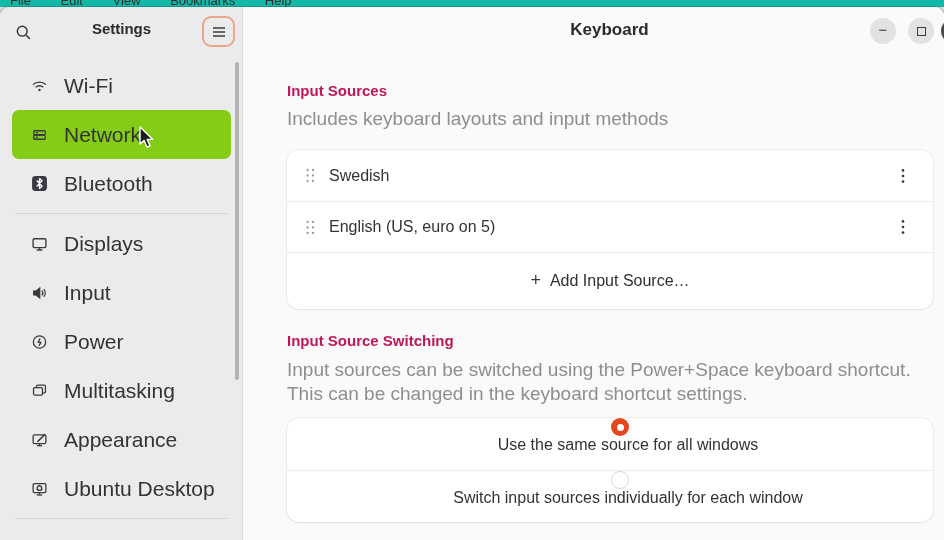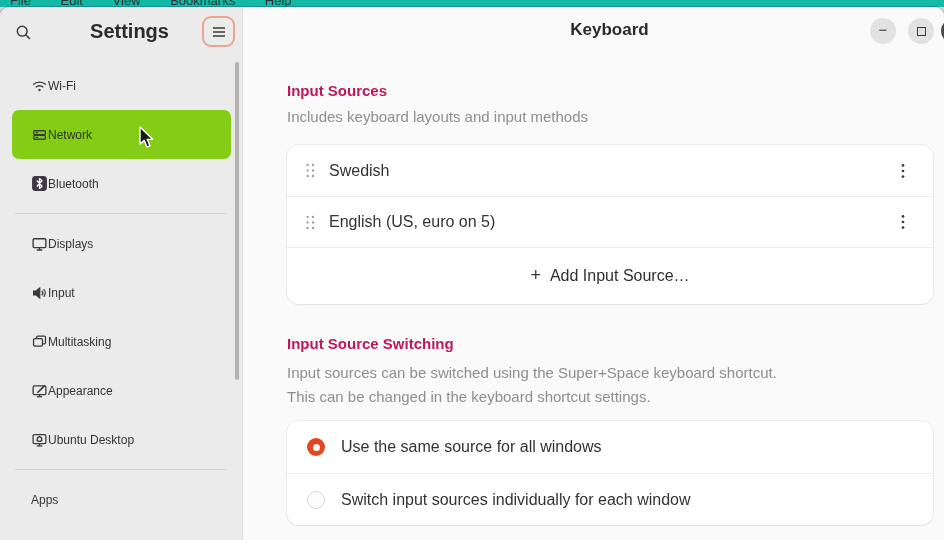--- a/index.html
+++ b/index.html
@@ -16,74 +16,74 @@
   .window { position:absolute; top:7px; left:0; width:944px; height:533px;
     display:flex; border-radius:9px 9px 0 0; overflow:hidden;
     box-shadow:0 0 0 1px rgba(0,0,0,.18); }
 
   
   .sidebar { position:relative; width:243px; height:100%; background:#ebebeb;
     border-right:1px solid #dcdcdc; flex:none; }
   .sb-header { position:relative; height:48px; }
   .sb-search { position:absolute; left:11px; top:13px; width:24px; height:24px;
     display:flex; align-items:center; justify-content:center; border-radius:6px; }
-  .sb-title { position:absolute; left:8px; top:13px; width:243px; text-align:center;
-    font-size:20px; font-weight:bold; color:#2b2b2b; }
+  .sb-title { position:absolute; left:0; top:13px; width:243px; text-align:center;
+    font-size:15px; font-weight:bold; color:#2b2b2b; }
   .sb-menu-btn { position:absolute; right:7px; top:9px; width:33px; height:31px;
     border:2px solid #eba58c; border-radius:9px; background:#ebebeb;
     display:flex; align-items:center; justify-content:center; }
 
   .sb-list { padding-top:6px; }
   .sb-item { position:relative; height:49px; display:flex; align-items:center;
     padding-left:19px; margin:0 11px 0 12px; border-radius:7px; }
   .sb-item.selected { background:#84cc16; }
   .sb-item .ic { width:17px; height:17px; flex:none; display:flex;
     align-items:center; justify-content:center; }
-  .sb-item .lbl { font-size:12px; color:#333333; }
+  .sb-item .lbl { margin-left:16px; font-size:21px; color:#333333; }
   .sb-sep { height:1px; background:#d2d2d2; margin:5px 15px 5px 15px; }
 
   .sb-scrollbar { position:absolute; right:3px; top:55px; width:4px; height:318px;
     background:#b3b3b3; border-radius:2px; }
 
   
   .main { position:relative; flex:1; height:100%; background:#fafafa; }
   .m-header { position:relative; height:47px; }
   .m-title { position:absolute; top:13px; left:0; width:100%; text-align:center;
     font-size:17px; font-weight:bold; color:#2b2b2b;padding-left:32px; }
   .win-controls { position:absolute; right:10px; top:11px; display:flex; gap:12px; }
   .wc-btn { width:26px; height:26px; border-radius:50%; background:#e2e2e2;
     display:flex; align-items:center; justify-content:center; color:#3a3a3a; }
   .wc-min { font-size:15px; line-height:1; padding-bottom:4px; }
   .wc-max-glyph { width:9px; height:9px; border:1.6px solid #3a3a3a; }
   .wc-sliver { position:absolute; right:-23px; top:11px; width:26px; height:26px;
     border-radius:50%; background:#d8d8d8; box-shadow: inset 6px 0 0 -2px #4a4a4a; }
 
   .content { padding:28px 0 0 44px; width:690px; }
   .sec-heading { font-size:15px; font-weight:bold; color:#be185d; margin-bottom:9px; }
-  .sec-sub { font-size:15px; color:#8e8e8e; }
+  .sec-sub { font-size:19px; color:#8e8e8e; }
   .card { width:646px; background:#ffffff; border-radius:12px;
     box-shadow:0 0 0 1px rgba(0,0,0,.05), 0 1px 2px rgba(0,0,0,.05);
     overflow:hidden; }
   .card1 { margin-top:20px; }
   .src-row { position:relative; height:51px; display:flex; align-items:center;
     padding:0 18px 0 18px; }
   .src-row + .src-row, .add-row { border-top:1px solid #eeeeee; }
   .drag { width:11px; height:17px; flex:none; }
   .src-label { margin-left:13px; font-size:16px; color:#333333;text-align:center; }
   .kebab { margin-left:auto; width:24px; height:24px; display:flex;
     align-items:center; justify-content:center; border-radius:5px; }
 
   .add-row { height:57px; display:flex; align-items:center; justify-content:center;
     gap:9px; font-size:16px; color:#303030; }
   .plus { font-size:18px; color:#3a3a3a; line-height:1; padding-bottom:2px; }
 
-  .sec2-heading { margin-top:31px; }
+  .sec2-heading { margin-top:23px; }
   .sec2-sub { margin-top:0; line-height:24px; }
   .card2 { margin-top:12px; }
-  .radio-row { height:52px; display:flex; align-items:center; padding-left:20px; }
+  .radio-row { height:52px; display:flex; align-items:center; padding-left:20px;flex-direction:column; }
   .radio-row + .radio-row { border-top:1px solid #eeeeee; }
   .radio { width:18px; height:18px; border-radius:50%; flex:none; position:relative; }
   .radio.on { background:#e6461e; }
   .radio.on::after { content:""; position:absolute; left:5.5px; top:5.5px;
     width:7px; height:7px; border-radius:50%; background:#ffffff; }
   .radio.off { background:#fdfdfd; border:1.5px solid #d6d6d6; }
   .radio-label { margin-left:16px; font-size:16px; color:#333333; }
 
   
   .cursor { position:absolute; left:138px; top:126px; z-index:50; }
@@ -173,20 +173,29 @@
         <span class="ic">
           <svg width="18" height="18" viewBox="0 0 16 16" fill="none" stroke="#3a3a3a" stroke-width="1.2">
             <path d="M2.5 6.2 H4.8 L8.2 3.4 V12.6 L4.8 9.8 H2.5 Z" fill="#3a3a3a"></path>
             <path d="M10.2 5.8 a3.2 3.2 0 0 1 0 4.4"></path>
             <path d="M12 4.4 a5.4 5.4 0 0 1 0 7.2"></path>
           </svg>
         </span>
         <span class="lbl">Input</span>
       </div>
 
+      <div class="sb-item">
+        <span class="ic">
+          <svg width="18" height="18" viewBox="0 0 16 16" fill="none" stroke="#3a3a3a" stroke-width="1.2">
+            <circle cx="8" cy="8" r="5.8"></circle>
+            <path d="M8.6 4.6 L6.6 8.4 H9.4 L7.4 11.6" stroke-linejoin="round"></path>
+          </svg>
+        </span>
+        <span class="lbl">Power</span>
+      </div>
 
       <div class="sb-item">
         <span class="ic">
           <svg width="18" height="18" viewBox="0 0 16 16" fill="none" stroke="#3a3a3a" stroke-width="1.2">
             <path d="M5.2 4.6 V3.6 a1.2 1.2 0 0 1 1.2 -1.2 h6 a1.2 1.2 0 0 1 1.2 1.2 v5 a1.2 1.2 0 0 1 -1.2 1.2 h-1"></path>
             <rect x="2.4" y="4.8" width="8.4" height="7" rx="1.2"></rect>
           </svg>
         </span>
         <span class="lbl">Multitasking</span>
       </div>
@@ -292,21 +301,21 @@
         </div>
 
         <div class="add-row">
           <span class="plus">+</span>
           <span>Add Input Source…</span>
         </div>
       </div>
 
       <div class="sec-heading sec2-heading">Input Source Switching</div>
       <div class="sec-sub sec2-sub">
-        <div>Input sources can be switched using the Super+Space keyboard shortcut.</div>
+        <div>Input sources can be switched using the Power+Space keyboard shortcut.</div>
         <div>This can be changed in the keyboard shortcut settings.</div>
       </div>
 
       <div class="card card2">
         <div class="radio-row">
           <span class="radio on"></span>
           <span class="radio-label">Use the same source for all windows</span>
         </div>
         <div class="radio-row">
           <span class="radio off"></span>

